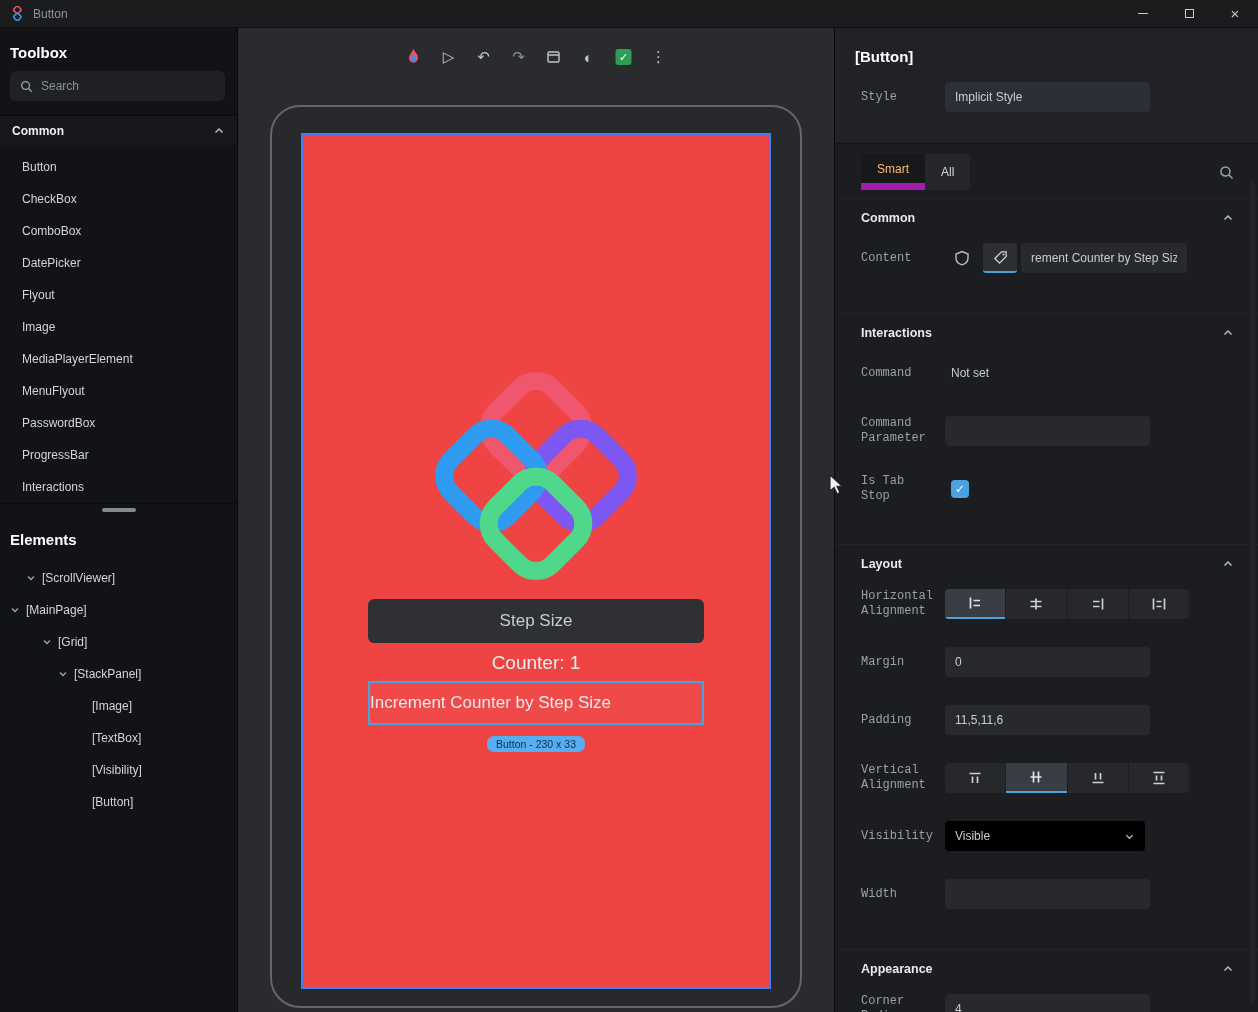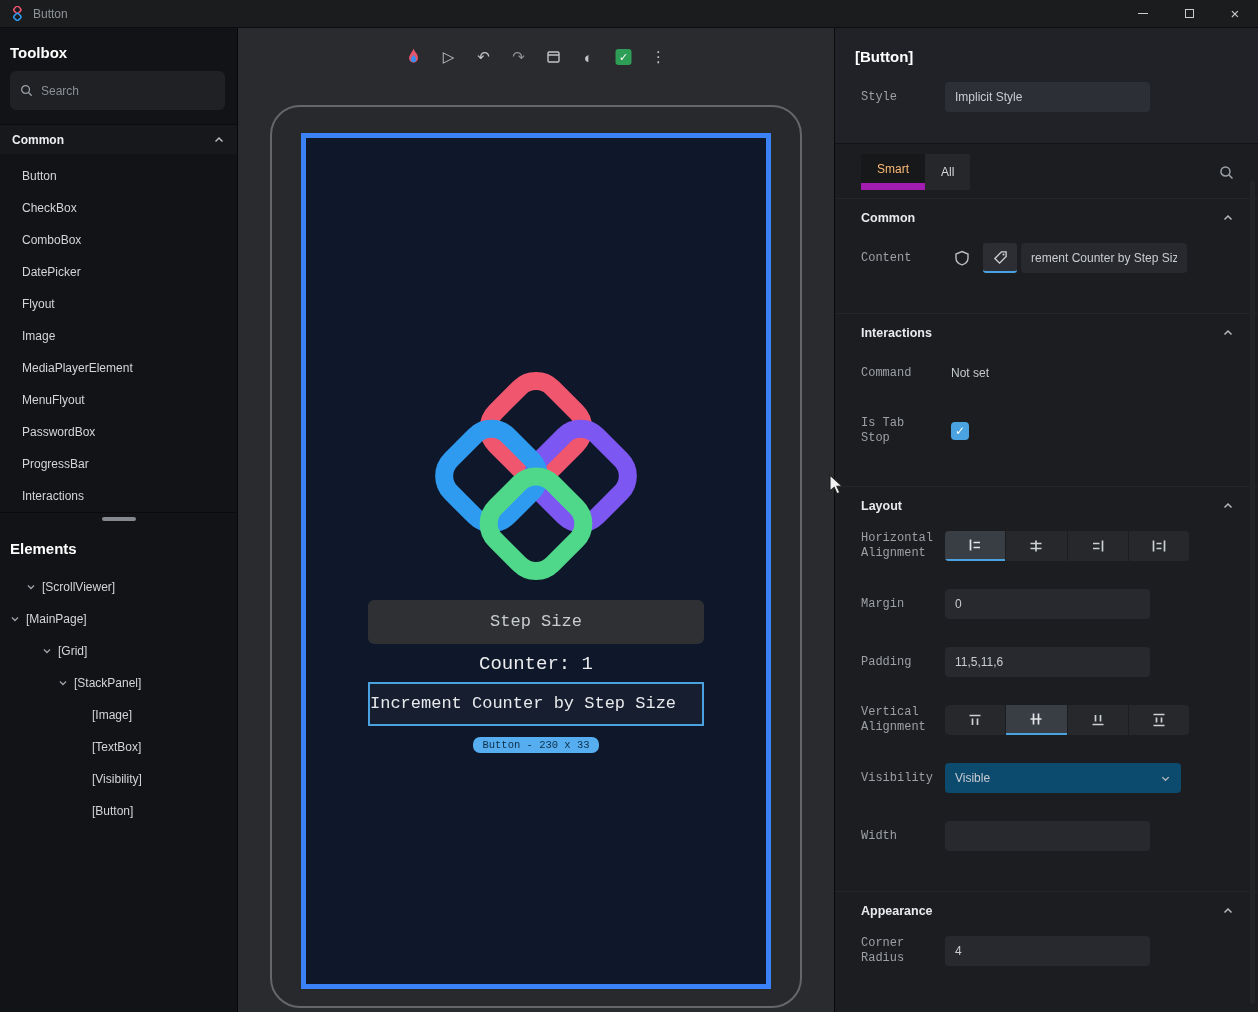--- a/index.html
+++ b/index.html
@@ -14,39 +14,39 @@
   .tb-controls{margin-left:auto;display:flex;height:100%;}
   .tb-btn{width:46px;height:100%;display:flex;align-items:center;justify-content:center;color:#c9cccf;font-size:15px;}
   .icon-min{width:10px;height:1px;background:#c9cccf;}
   .icon-max{width:9px;height:9px;border:1px solid #c9cccf;}
 
   .main{position:absolute;top:28px;left:0;right:0;bottom:0;display:flex;}
 
   
   .sidebar{width:238px;background:#121316;display:flex;flex-direction:column;border-right:1px solid #070708;flex:none;}
   .sb-title{font-size:15px;font-weight:bold;color:#fff;margin:16px 0 10px 10px;}
-  .search{margin:0 12px 8px 10px;height:39px;background:#1f2124;border-radius:6px;display:flex;align-items:center;padding:0 10px;gap:8px;flex:none;}
+  .search{margin:0 12px 8px 10px;height:30px;background:#1f2124;border-radius:6px;display:flex;align-items:center;padding:0 10px;gap:8px;flex:none;}
   .search input{flex:1;background:transparent;border:none;outline:none;color:#d8dadd;font-size:12px;font-family:inherit;min-width:0;}
   .search input::placeholder{color:#8b9095;}
   .sec-head{height:30px;display:flex;align-items:center;justify-content:space-between;padding:0 12px;font-weight:bold;color:#eceef0;background:#17181b;border-top:1px solid #0b0b0d;margin-top:6px;flex:none;}
   .tool-list{list-style:none;padding-top:6px;height:358px;overflow:hidden;}
   .tool-list li{height:32px;display:flex;align-items:center;padding-left:22px;color:#d3d5d8;}
   .splitter{height:12px;position:relative;border-top:1px solid #0b0b0d;flex:none;}
   .splitter .handle{position:absolute;left:50%;top:4px;transform:translateX(-50%);width:34px;height:4px;border-radius:2px;background:#85898e;}
   .tree{padding-top:4px;}
   .tree-row{height:32px;display:flex;align-items:center;gap:6px;color:#d3d5d8;}
 
   
   .canvas{flex:1;position:relative;background:#2a2b2e;overflow:hidden;}
   .ctoolbar{position:absolute;top:16px;left:50%;transform:translateX(-50%);display:flex;gap:9px;align-items:center;}
   .cicon{width:26px;height:26px;display:flex;align-items:center;justify-content:center;color:#c2c5c8;font-size:15px;border-radius:4px;}
   .cicon.dim{color:#8e9194;}
   .check-badge{width:16px;height:16px;border-radius:3px;background:#2e9e57;color:#fff;font-size:11px;font-weight:bold;display:flex;align-items:center;justify-content:center;}
   .device{position:absolute;left:50%;transform:translateX(-50%);top:77px;width:532px;height:903px;border:2px solid #646669;border-radius:30px;background:#28292c;}
-  .screen{position:absolute;left:29px;right:29px;top:26px;bottom:17px;border:5px solid #3b82f6;background:#0f172a;display:flex;flex-direction:column;align-items:center;justify-content:center;font-family:Liberation Mono, monospace;}
+  .screen{position:absolute;left:29px;right:29px;top:26px;bottom:17px;border:2px solid #3b82f6;background:#ef4444;display:flex;flex-direction:column;align-items:center;justify-content:center;}
   .app-textbox{width:336px;height:44px;background:#2e3034;border-radius:6px;display:flex;align-items:center;justify-content:center;color:#c9cccf;font-size:17px;margin-top:14px;}
   .app-counter{margin-top:9px;font-size:19px;color:#e9ebed;}
   .app-button{position:relative;margin-top:7px;width:336px;height:44px;border:2px solid #4aa3e0;background:rgba(255,255,255,0.03);display:flex;align-items:center;color:#e8eaec;font-size:17px;}
   .sel-badge{margin-top:11px;background:#56aef0;color:#0e2f47;font-size:10.5px;padding:2px 9px;border-radius:7px;}
 
   
   .inspector{width:424px;flex:none;background:#1c1d20;border-left:1px solid #0a0a0b;position:relative;overflow:hidden;}
   .icard{background:#212227;border-bottom:1px solid #141416;padding:20px 24px 0 20px;height:116px;}
   .icard h1{font-size:15px;font-weight:bold;color:#fff;}
   .style-row{display:flex;align-items:center;margin-top:17px;padding-left:6px;}
@@ -63,21 +63,21 @@
   .prow{display:flex;align-items:center;margin:6px 0 28px 0;min-height:30px;}
   .prow .val{color:#c7cacd;font-size:12px;padding-left:6px;}
   .content-controls{display:flex;align-items:center;gap:4px;}
   .icon-btn{width:34px;height:30px;display:flex;align-items:center;justify-content:center;background:transparent;border:none;border-radius:3px;}
   .icon-btn.selected{background:#2c2e33;border-bottom:2px solid #4aa3e0;}
   .content-input{width:166px;}
   .checkbox{width:18px;height:18px;border-radius:4px;background:#4aa3e0;color:#fff;font-size:12px;font-weight:bold;display:flex;align-items:center;justify-content:center;margin-left:6px;}
   .align-group{width:244px;height:30px;display:flex;gap:1px;background:#1c1d20;border-radius:4px;overflow:hidden;}
   .align-btn{flex:1;display:flex;align-items:center;justify-content:center;background:#26282c;border:none;}
   .align-btn.selected{background:#393d44;border-bottom:2px solid #4aa3e0;}
-  .select{width:236px;height:30px;background:#0c4a6e;border-radius:4px;display:flex;align-items:center;padding:0 10px;color:#c9ccd0;font-size:12px;}
+  .select{width:200px;height:30px;background:#000000;border-radius:4px;display:flex;align-items:center;padding:0 10px;color:#c9ccd0;font-size:12px;}
   .select .chev{margin-left:auto;display:flex;}
   .scrolltrack{position:absolute;right:3px;top:152px;bottom:8px;width:5px;background:#232428;border-radius:3px;}
 
   .cursor{position:absolute;left:829px;top:474px;z-index:20;pointer-events:none;}
 </style>
 </head>
 <body>
 
 <div class="window">
 
@@ -277,20 +277,24 @@
           <span>Interactions</span>
           <svg width="12" height="12" viewBox="0 0 12 12">
               <path d="M2.5 7.5 L6 4 L9.5 7.5" stroke="#b6b9bd" stroke-width="1.5" fill="none"></path>
             </svg>
         </div>
         <div class="prow">
           <span class="plabel">Command</span>
           <span class="val">Not set</span>
         </div>
         <div class="prow">
+          <span class="plabel">Command Parameter</span>
+          <input class="iinput" readonly="" value="" style="">
+        </div>
+        <div class="prow">
           <span class="plabel">Is Tab Stop</span>
           <span class="checkbox">
               <span>✓</span>
             </span>
         </div>
       </div>
 
       <div class="isection">
         <div class="isec-head">
           <span>Layout</span>

